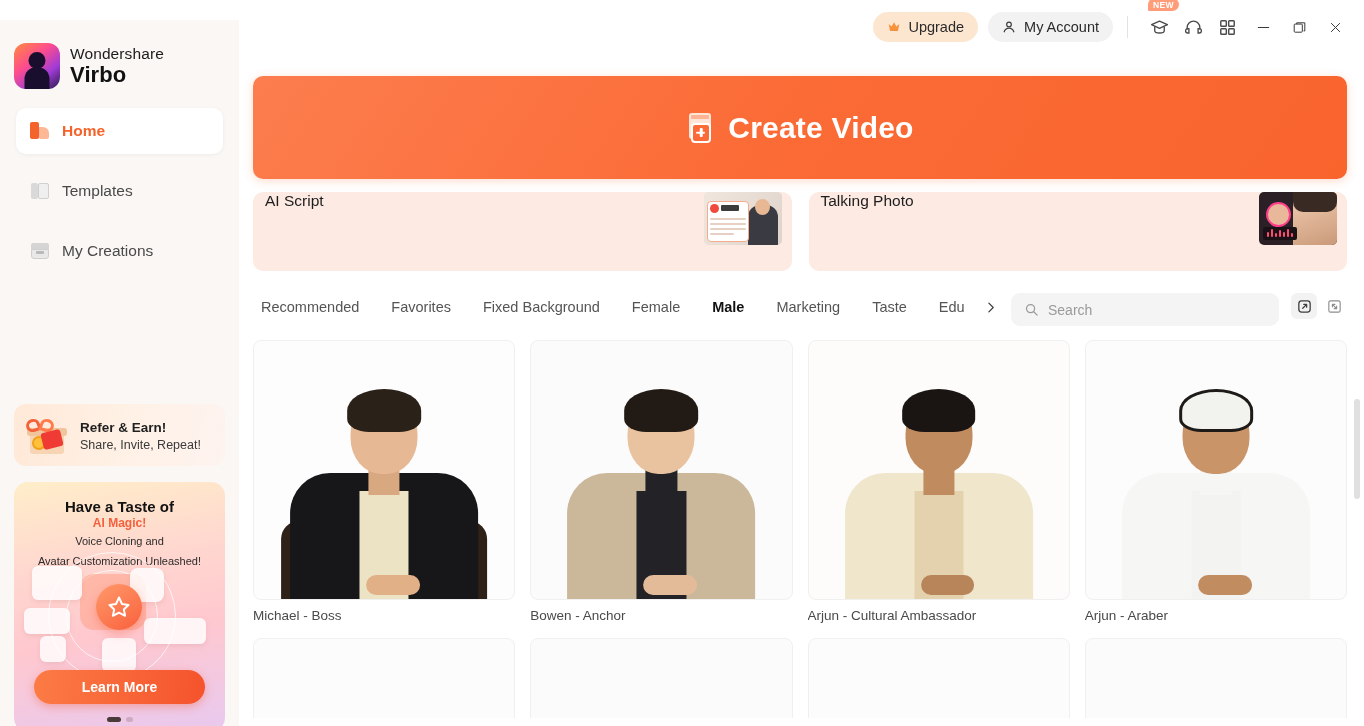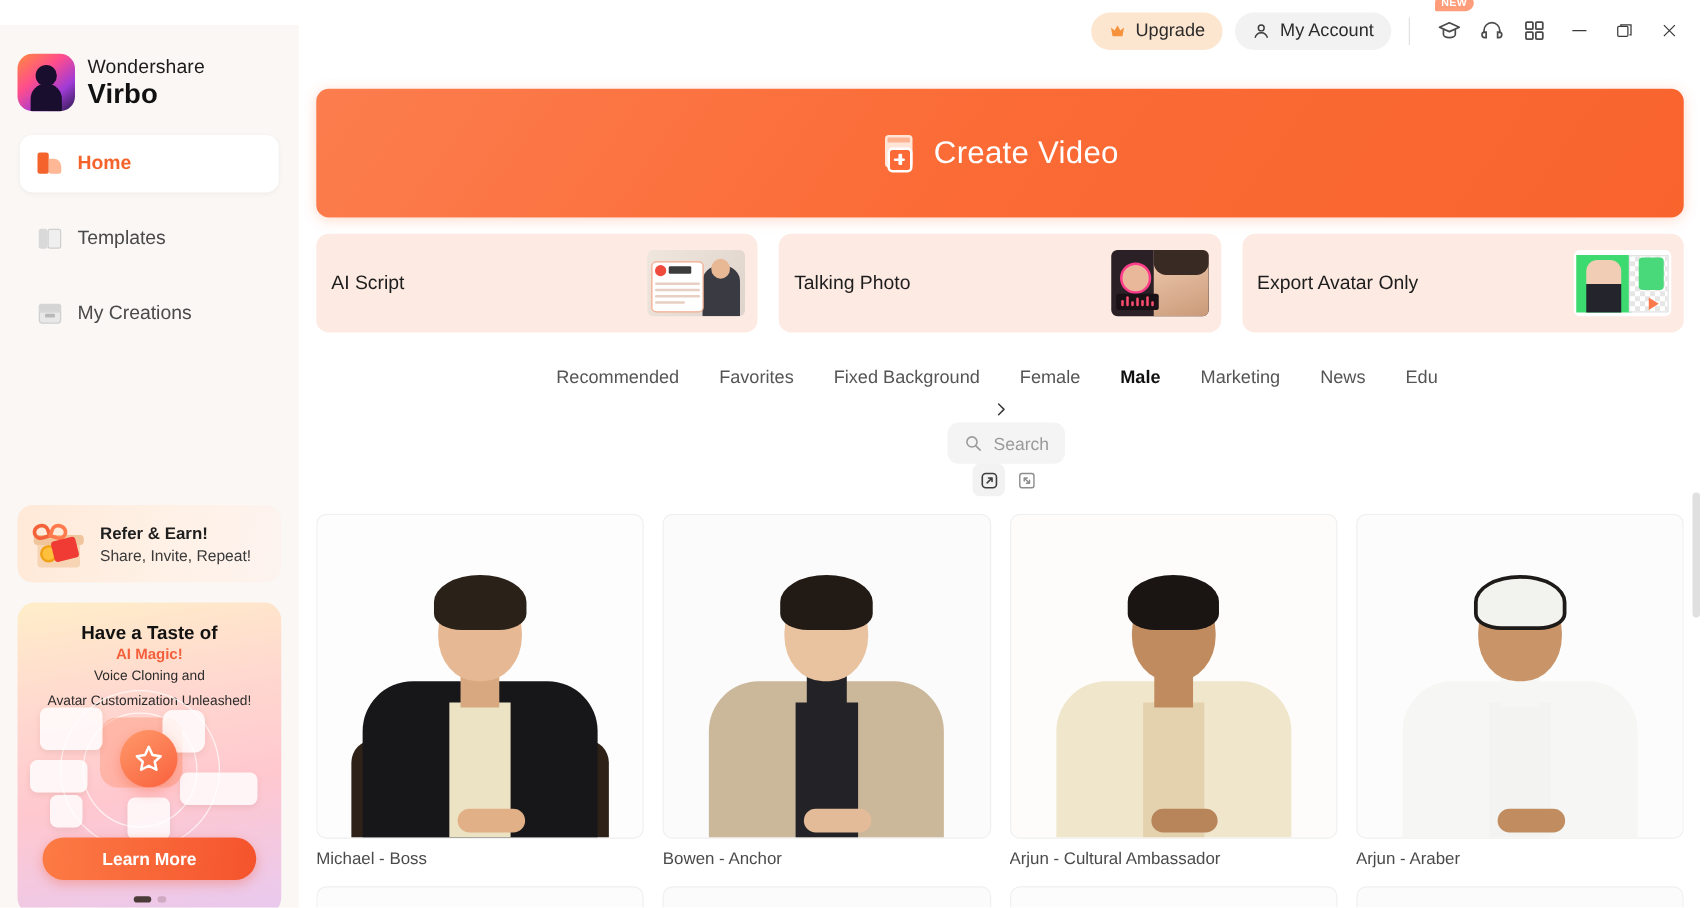--- a/index.html
+++ b/index.html
@@ -148,26 +148,26 @@
     background: linear-gradient(125deg,#fc7d4e 0%, #fb6b36 48%, #f9642d 100%);
     display:flex; align-items:center; justify-content:center; gap:13px; cursor:pointer;
     box-shadow: 0 2px 10px rgba(250,110,60,.25);
   }
   .cv-ic { width:29px; height:30px; position:relative; flex:0 0 29px; }
   .cv-ic .sheet { position:absolute; left:3px; top:0; width:22px; height:26px; background:#ffe5d8; border-radius:3px; }
   .cv-ic .bar { position:absolute; left:5px; top:2px; width:18px; height:4px; background:#fcb495; border-radius:1px;}
   .cv-ic .plus { position:absolute; left:5px; top:10px; width:20px; height:20px; border-radius:4px; background:#fb6a37; border:2.5px solid #fff;}
   .cv-ic .plus::before { content:""; position:absolute; left:50%; top:3px; transform:translateX(-50%); width:2.5px; height:9px; background:#fff; border-radius:1px;}
   .cv-ic .plus::after { content:""; position:absolute; top:50%; left:3px; transform:translateY(-50%); height:2.5px; width:9px; background:#fff; border-radius:1px;}
-  .cv-label { color:#fff; font-size:25px; font-weight:400; letter-spacing:.2px; }
+  .cv-label { color:#fff; font-size:30px; font-weight:700; letter-spacing:.2px; }
 
   .feature-row { display:flex; gap:17px; margin: 13px 17px 0 0; }
   .feature-card {
     flex:1 1 0; height:79px; border-radius:10px; background:#fdeae2;
-    display:flex; align-items:center; justify-content:space-between;
+    display:flex; justify-content:space-between;
     padding: 0 10px 0 12px; cursor:pointer; position:relative; overflow:hidden;
   }
   .feature-label { font-size:15.5px; color:#1d1d1d; }
   .feature-thumb { width:78px; height:53px; border-radius:5px; position:relative; flex:0 0 78px; overflow:hidden; }
 
   
   .th1 { background:#e9e2dc; }
   .th1 .wall { position:absolute; inset:0; background:linear-gradient(120deg,#efe6de,#dfd4cb); }
   .th1 .person { position:absolute; right:4px; bottom:0; width:30px; height:40px; background:#3a3a42; border-radius:12px 12px 0 0;}
   .th1 .head { position:absolute; right:12px; bottom:30px; width:15px; height:16px; border-radius:50%; background:#e8b894;}
@@ -196,21 +196,21 @@
   
   .th4 { background:#ffffff; }
   .th4 .green { position:absolute; left:2px; top:4px; width:44px; height:46px; background:#3ddb6f;}
   .th4 .av { position:absolute; left:10px; top:8px; width:28px; height:42px; background:linear-gradient(#f0cdb4 45%, #24242c 45%); border-radius:9px 9px 0 0;}
   .th4 .trans { position:absolute; right:2px; top:4px; width:32px; height:46px;
       background: repeating-conic-gradient(#e6e6e6 0 25%, #fff 0 50%) 0 0/8px 8px; border:1px solid #e3e3e3;}
   .th4 .chipg { position:absolute; right:6px; top:6px; width:20px; height:26px; background:#49d97a; border-radius:3px;}
   .th4 .arrow { position:absolute; right:10px; bottom:5px; width:0;height:0; border-left:8px solid #fa7a4e; border-top:5px solid transparent; border-bottom:5px solid transparent;}
 
   
-  .filter-row { display:flex; align-items:center; margin: 22px 17px 0 0; gap:0;flex-direction:column; }
+  .filter-row { display:flex; align-items:flex-start; margin: 22px 17px 0 0; gap:0; }
   .tabs { display:flex; align-items:center; gap:0; overflow:hidden; position:relative; flex: 0 0 auto; max-width:726px; }
   .tab { font-size:14.5px; color:#555; padding: 6px 16px; cursor:pointer; white-space:nowrap; }
   .tab:first-child { padding-left: 8px; }
   .tab.active { color:#111; font-weight:700; }
   .tab-more { width:22px; height:28px; display:flex; align-items:center; justify-content:center; cursor:pointer; background:#fff; flex:0 0 22px; }
   .tab-more svg { width:13px; height:13px; }
   .search-box {
     flex: 1 1 auto; height:33px; border-radius:9px; background:#f4f4f4;
     display:flex; align-items:center; gap:9px; padding: 0 13px; margin-left:10px; cursor:text;
   }
@@ -444,41 +444,31 @@
               <span style="left:12px;height:4px"></span>
                 <span style="left:16px;height:7px"></span>
               <span style="left:20px;height:5px"></span>
                 <span style="left:24px;height:8px"></span>
               <span style="left:28px;height:4px"></span>
             </i>
           </span>
         </div>
 
 
-        <div class="feature-card">
-          <span class="feature-label">Export Avatar Only</span>
-          <span class="feature-thumb th4">
-            <i class="green"></i>
-              <i class="av"></i>
-              <i class="trans"></i>
-              <i class="chipg"></i>
-              <i class="arrow"></i>
-          </span>
-        </div>
       </div>
 
       <div class="filter-row">
         <div class="tabs">
           <span class="tab">Recommended</span>
           <span class="tab">Favorites</span>
           <span class="tab">Fixed Background</span>
           <span class="tab">Female</span>
           <span class="tab active">Male</span>
           <span class="tab">Marketing</span>
-          <span class="tab">News</span>
+          <span class="tab">Taste</span>
           <span class="tab">Edu</span>
         </div>
         <div class="tab-more">
           <svg viewBox="0 0 24 24" fill="none" stroke="#3a3a3a" stroke-width="2.2" stroke-linecap="round" stroke-linejoin="round">
             <polyline points="9,4 17,12 9,20"></polyline>
           </svg>
         </div>
 
         <div class="search-box">
           <svg viewBox="0 0 24 24" fill="none" stroke="#9a9a9a" stroke-width="2">

